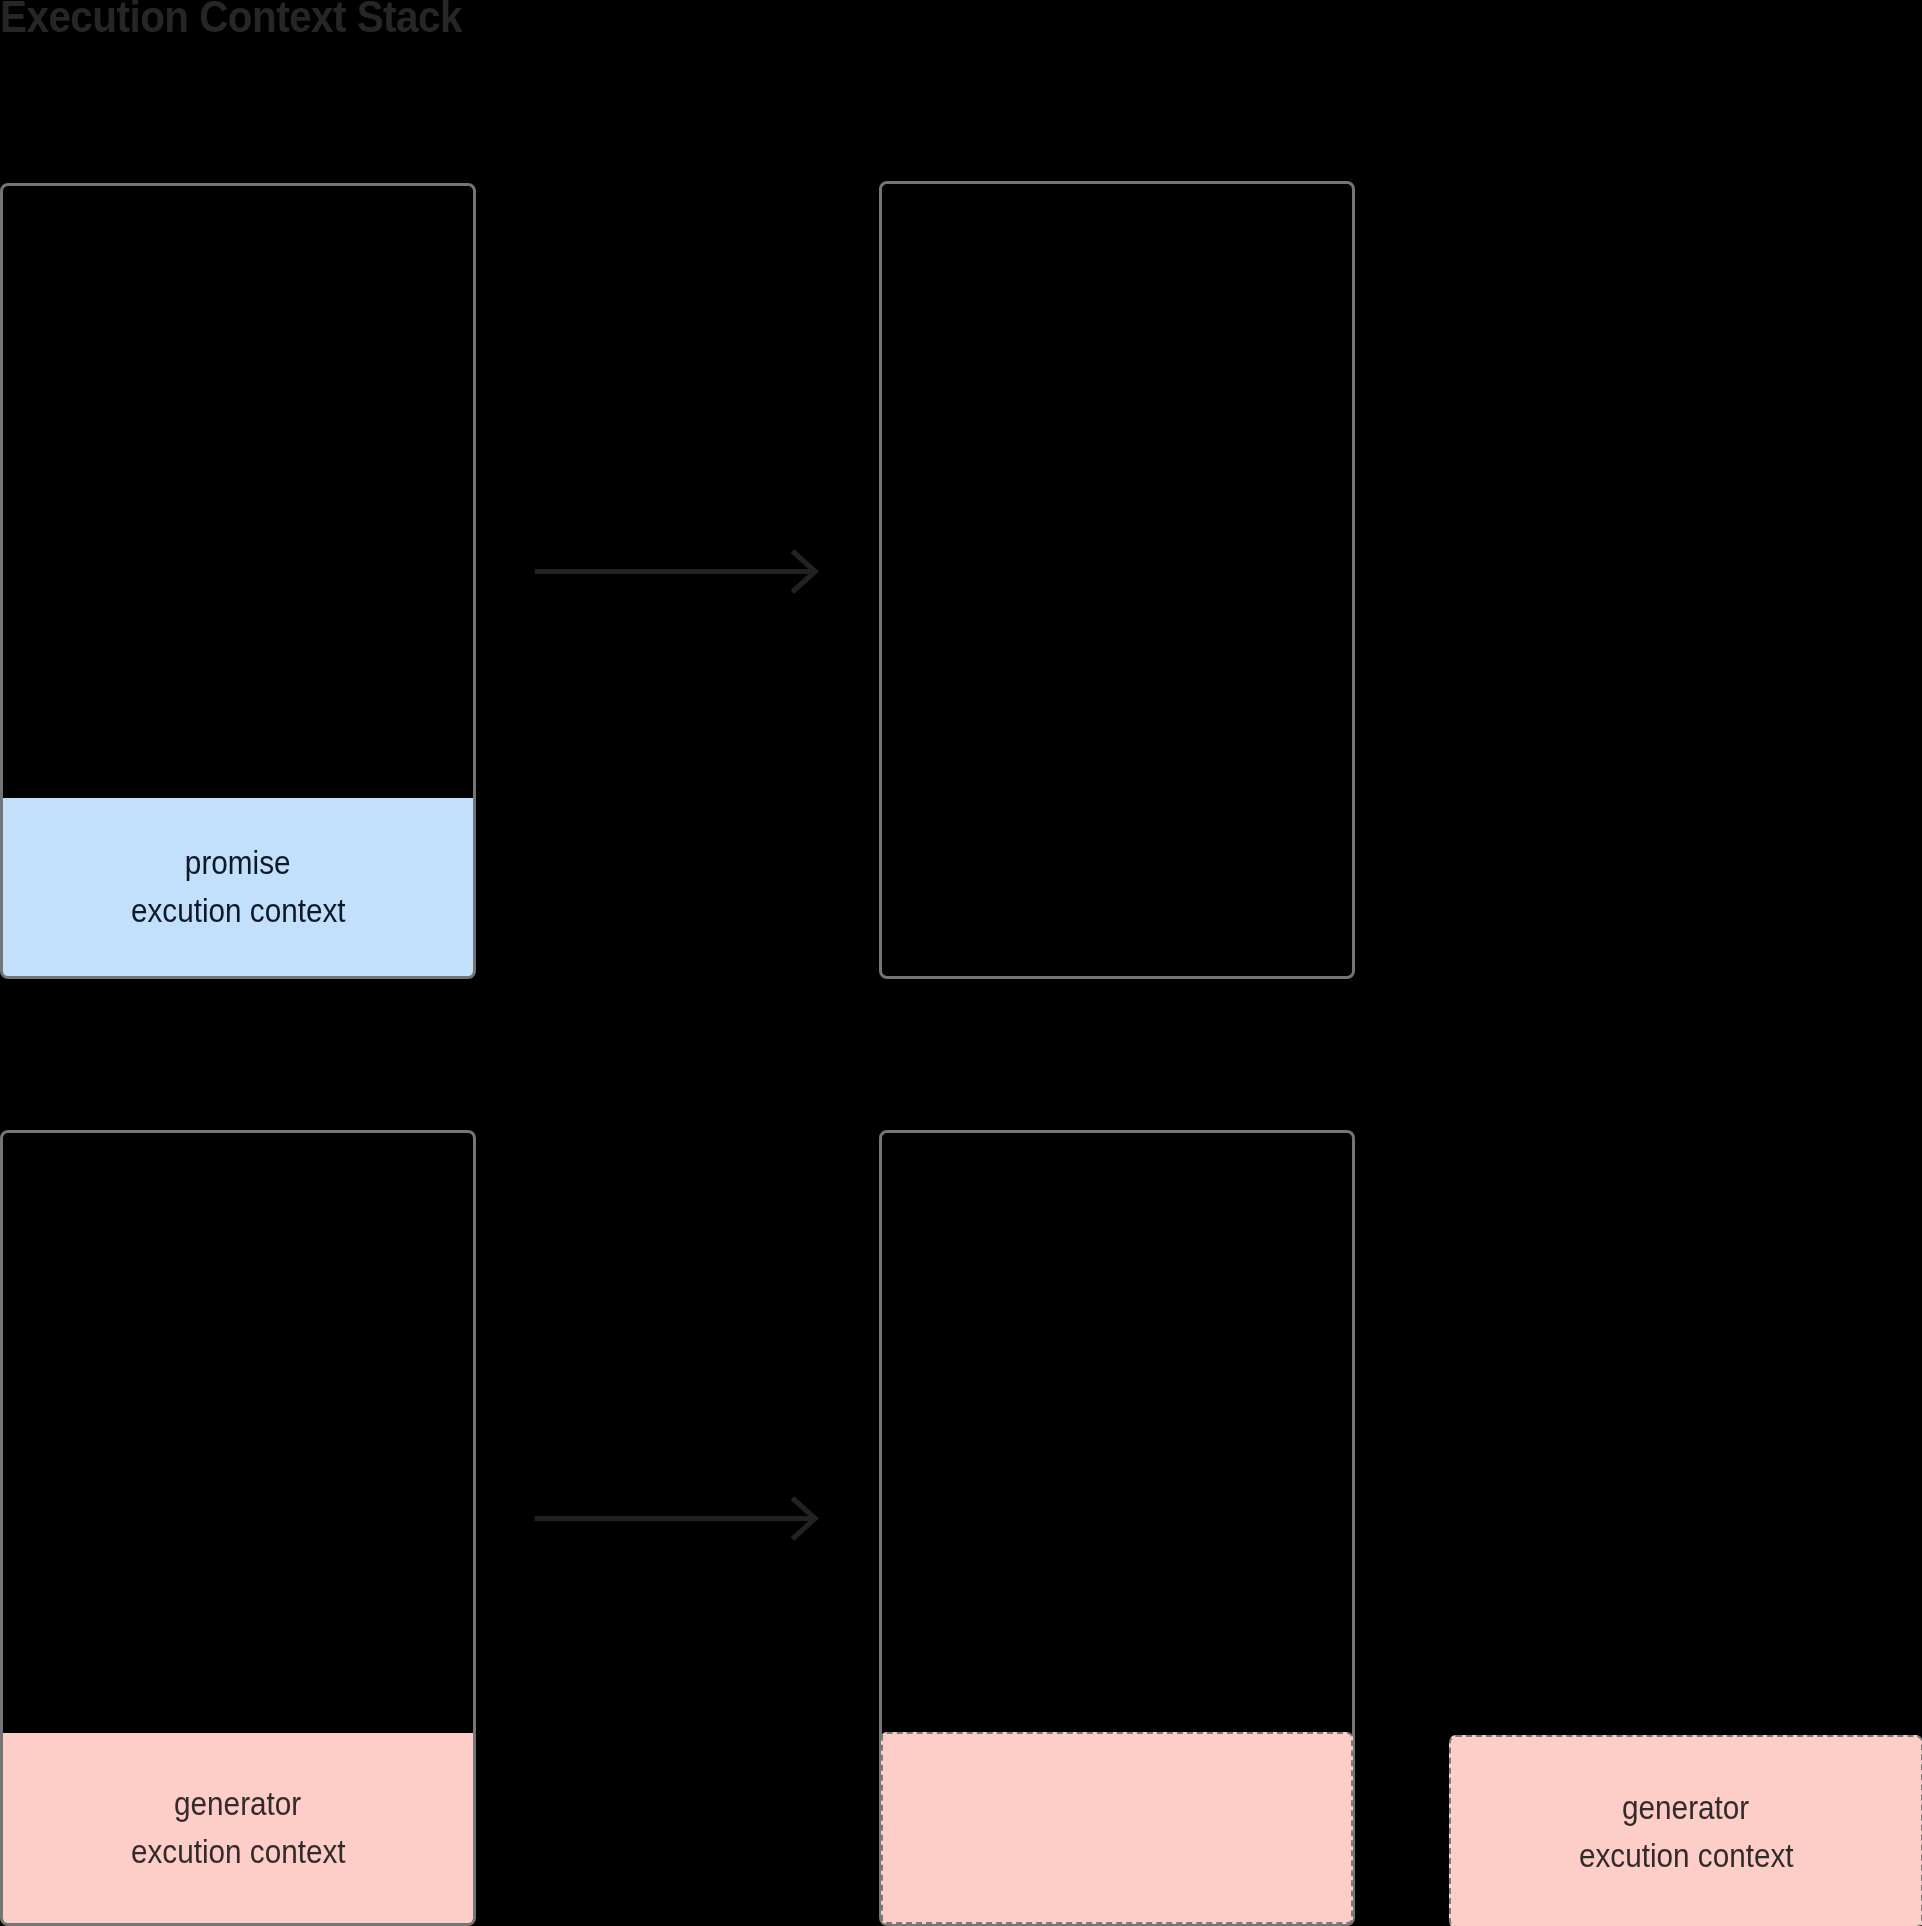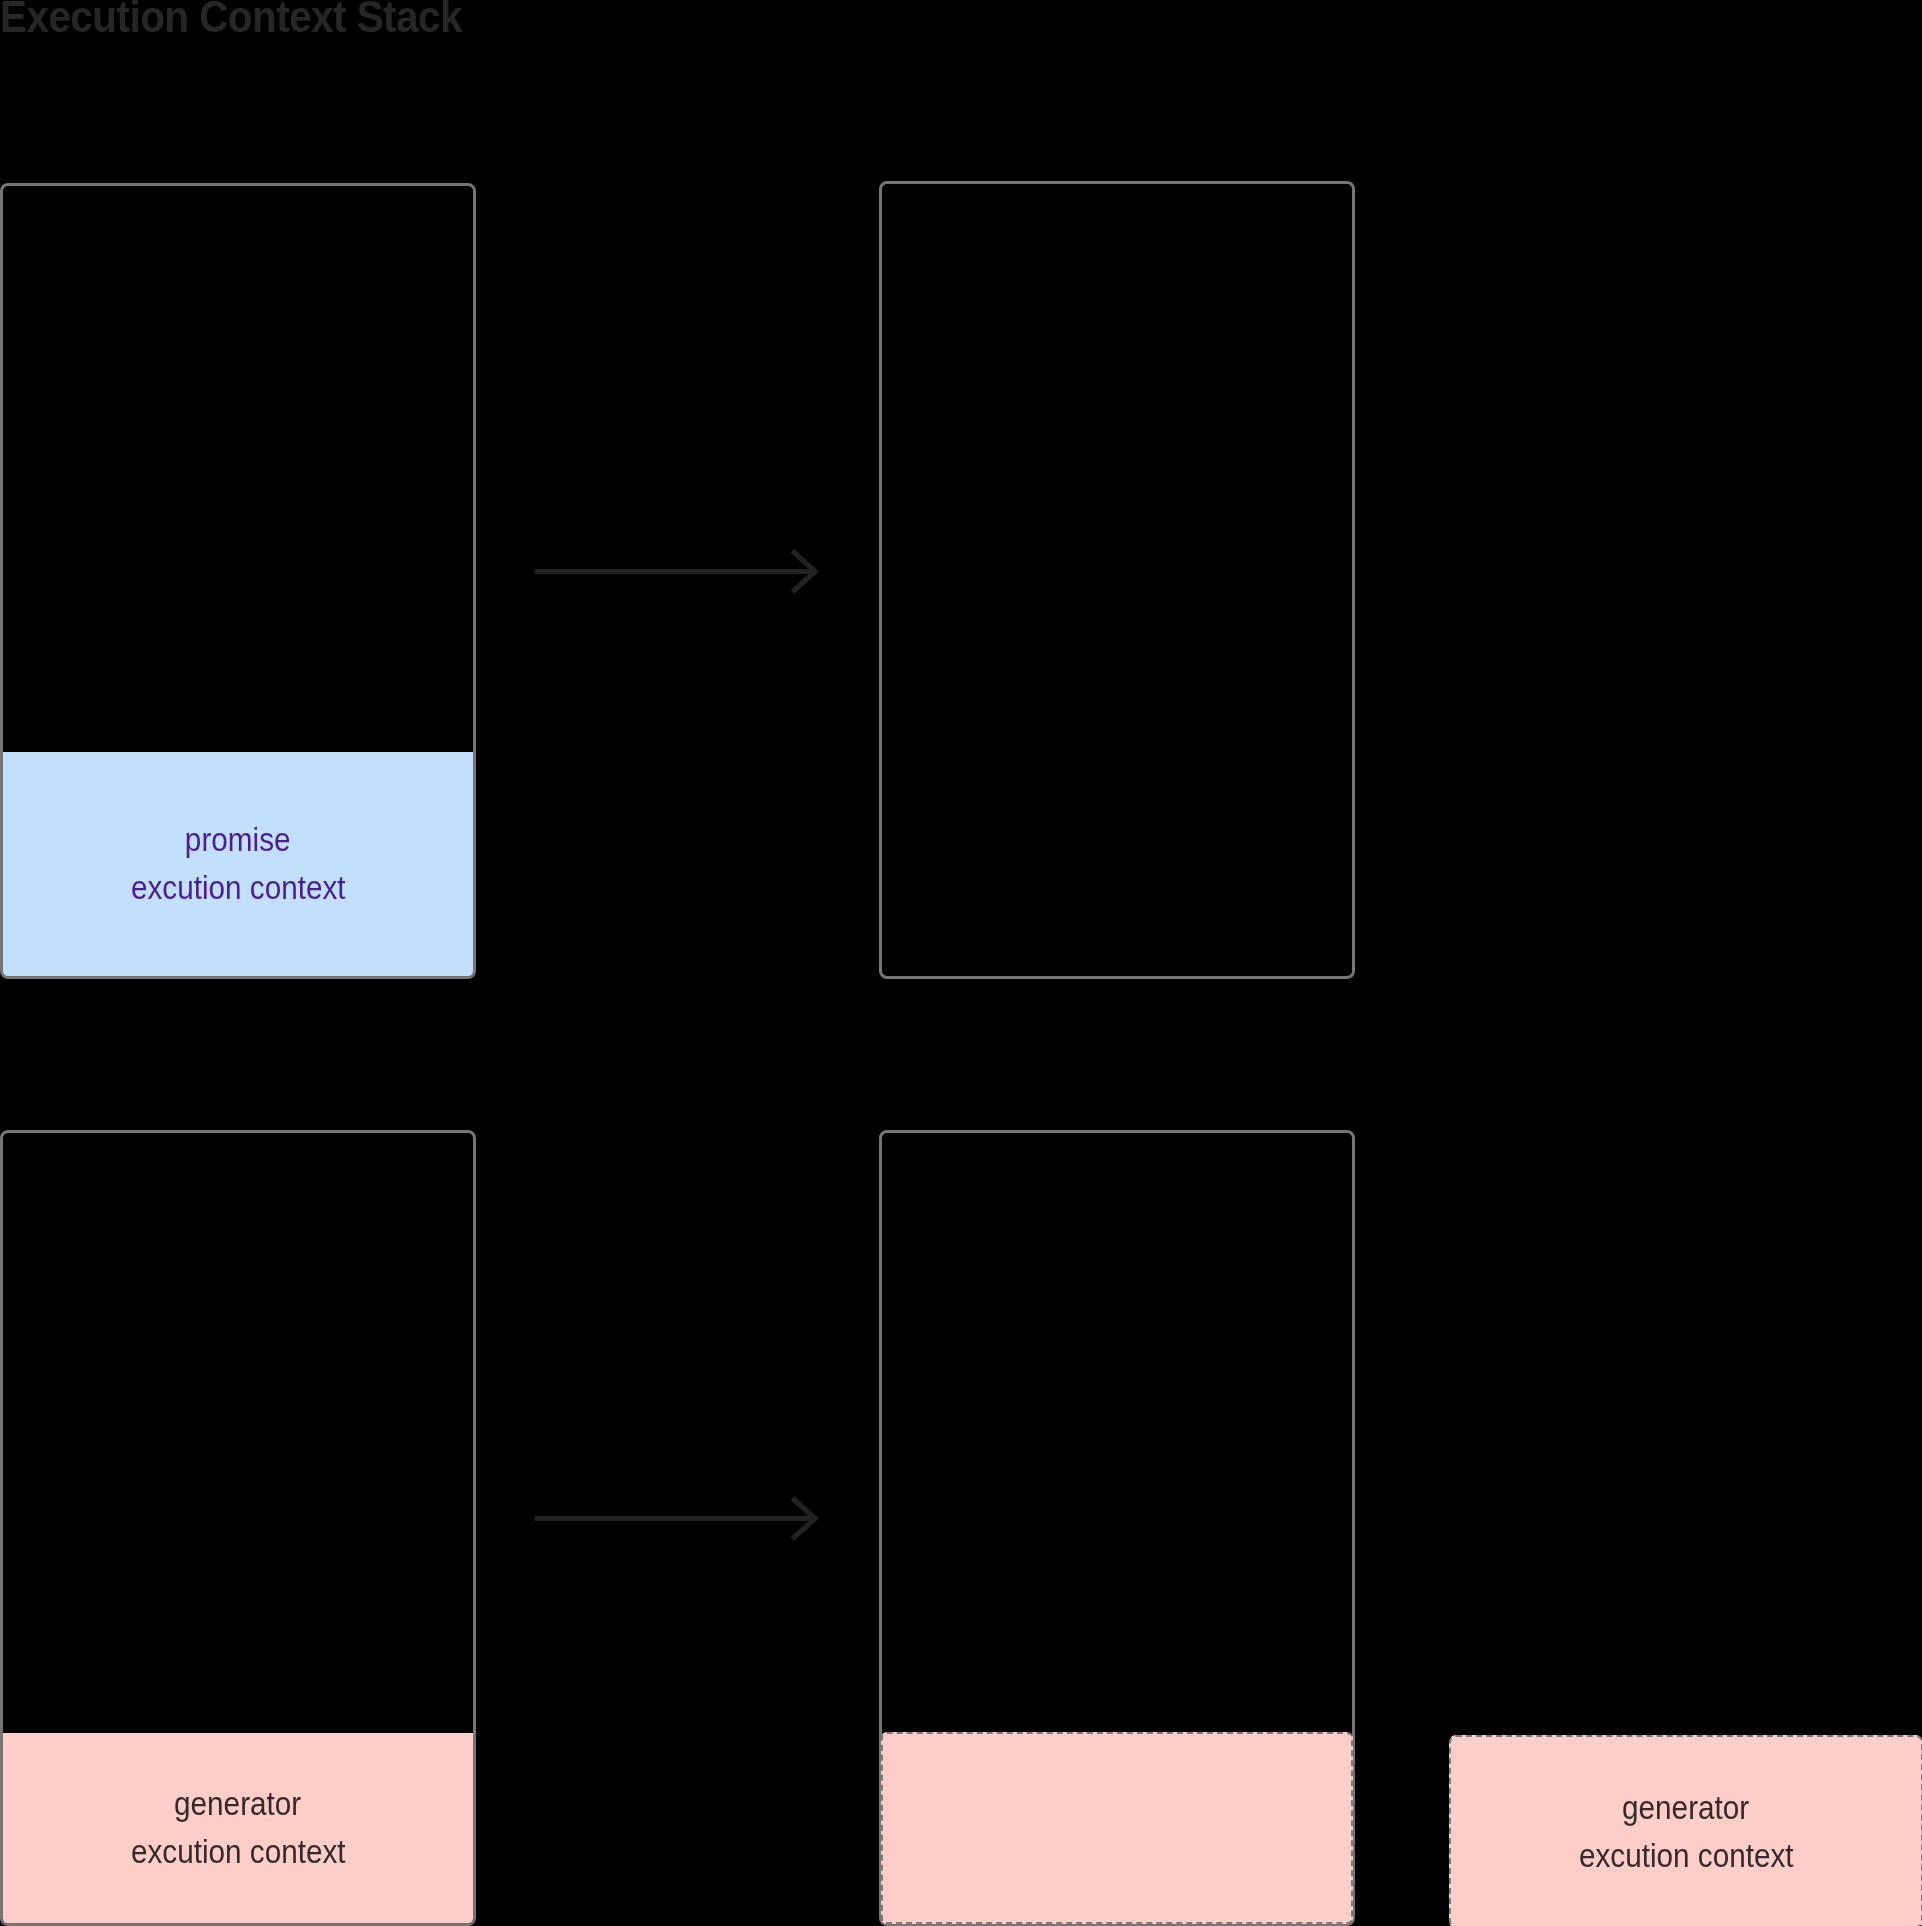--- a/index.html
+++ b/index.html
@@ -62,24 +62,24 @@
     font-family: "Liberation Sans", "DejaVu Sans", sans-serif;
   }
   .ctx-cell .ctx-line {
     display: block;
     transform: scaleX(0.90);
     transform-origin: center;
     white-space: nowrap;
   }
 
   .ctx-cell.promise {
-    height: 224px;
+    height: 178px;
     background: #c2e0fb;
     border-radius: 0 0 4.6px 4.6px;
-    color: #4c1d95;
+    color: #0f172a;
   }
 
   .ctx-cell.generator {
     height: 190px;
     background: #fdcdc8;
     border-radius: 0 0 4.6px 4.6px;
     color: #332b2b;
   }
 
   .ctx-cell.generator-dashed {

